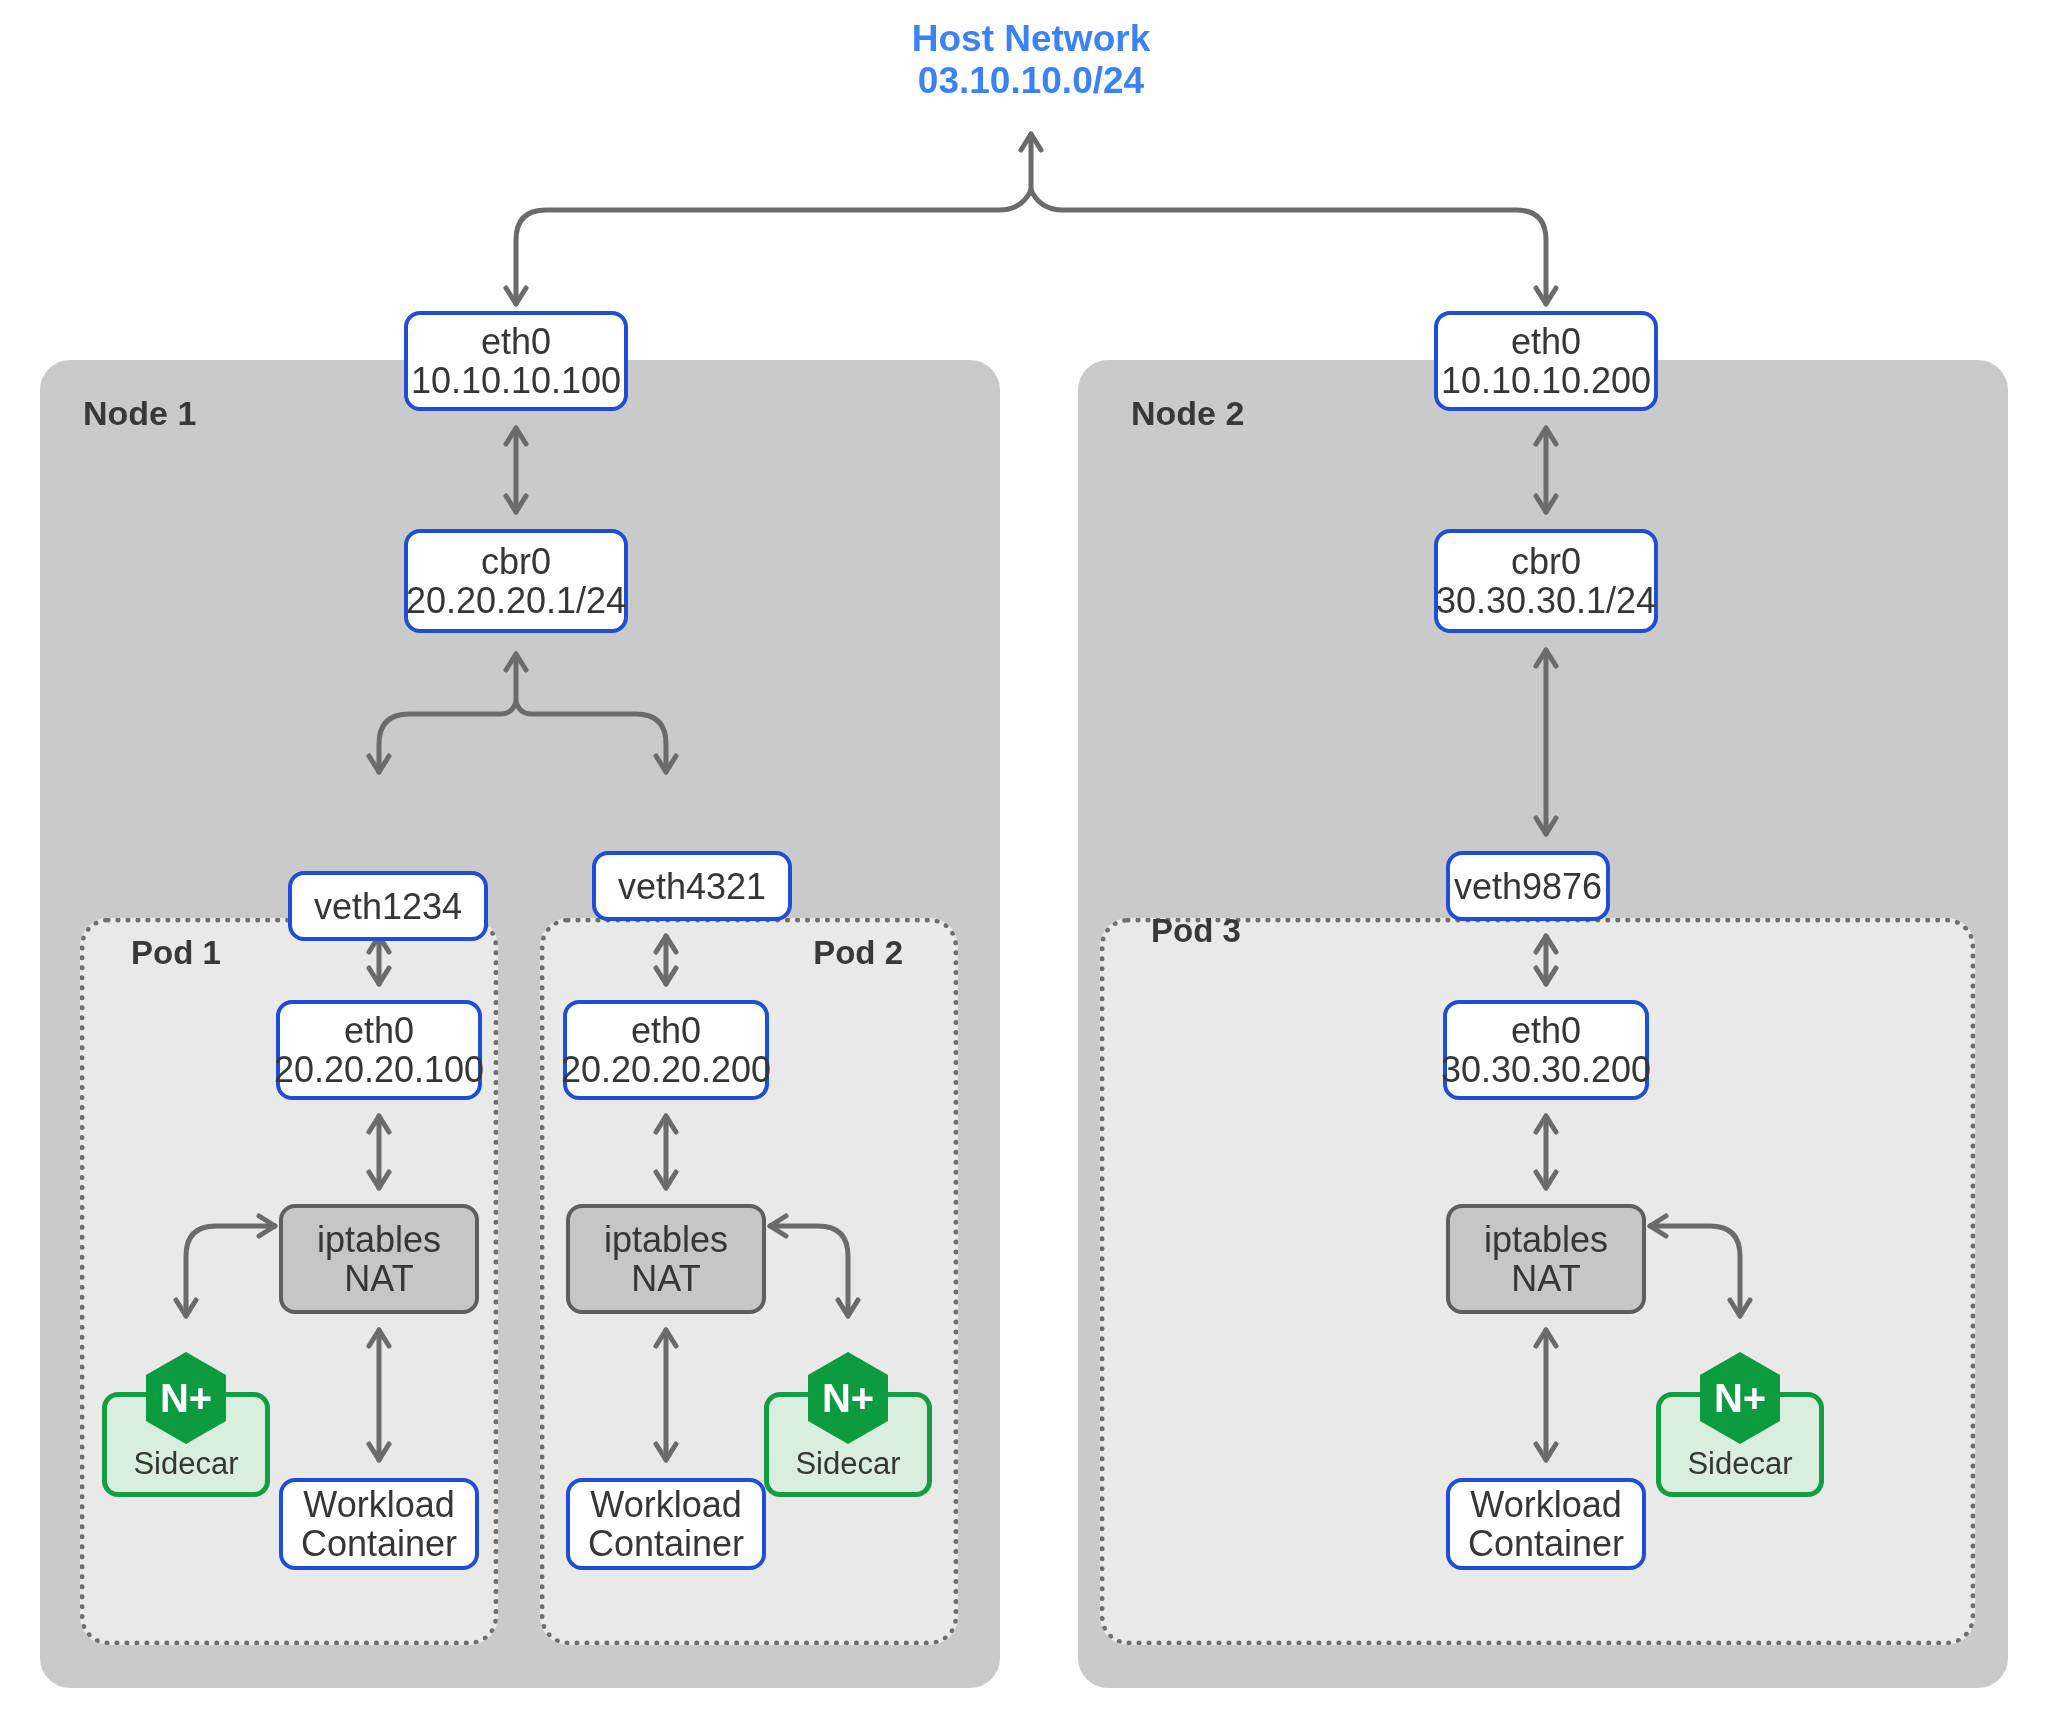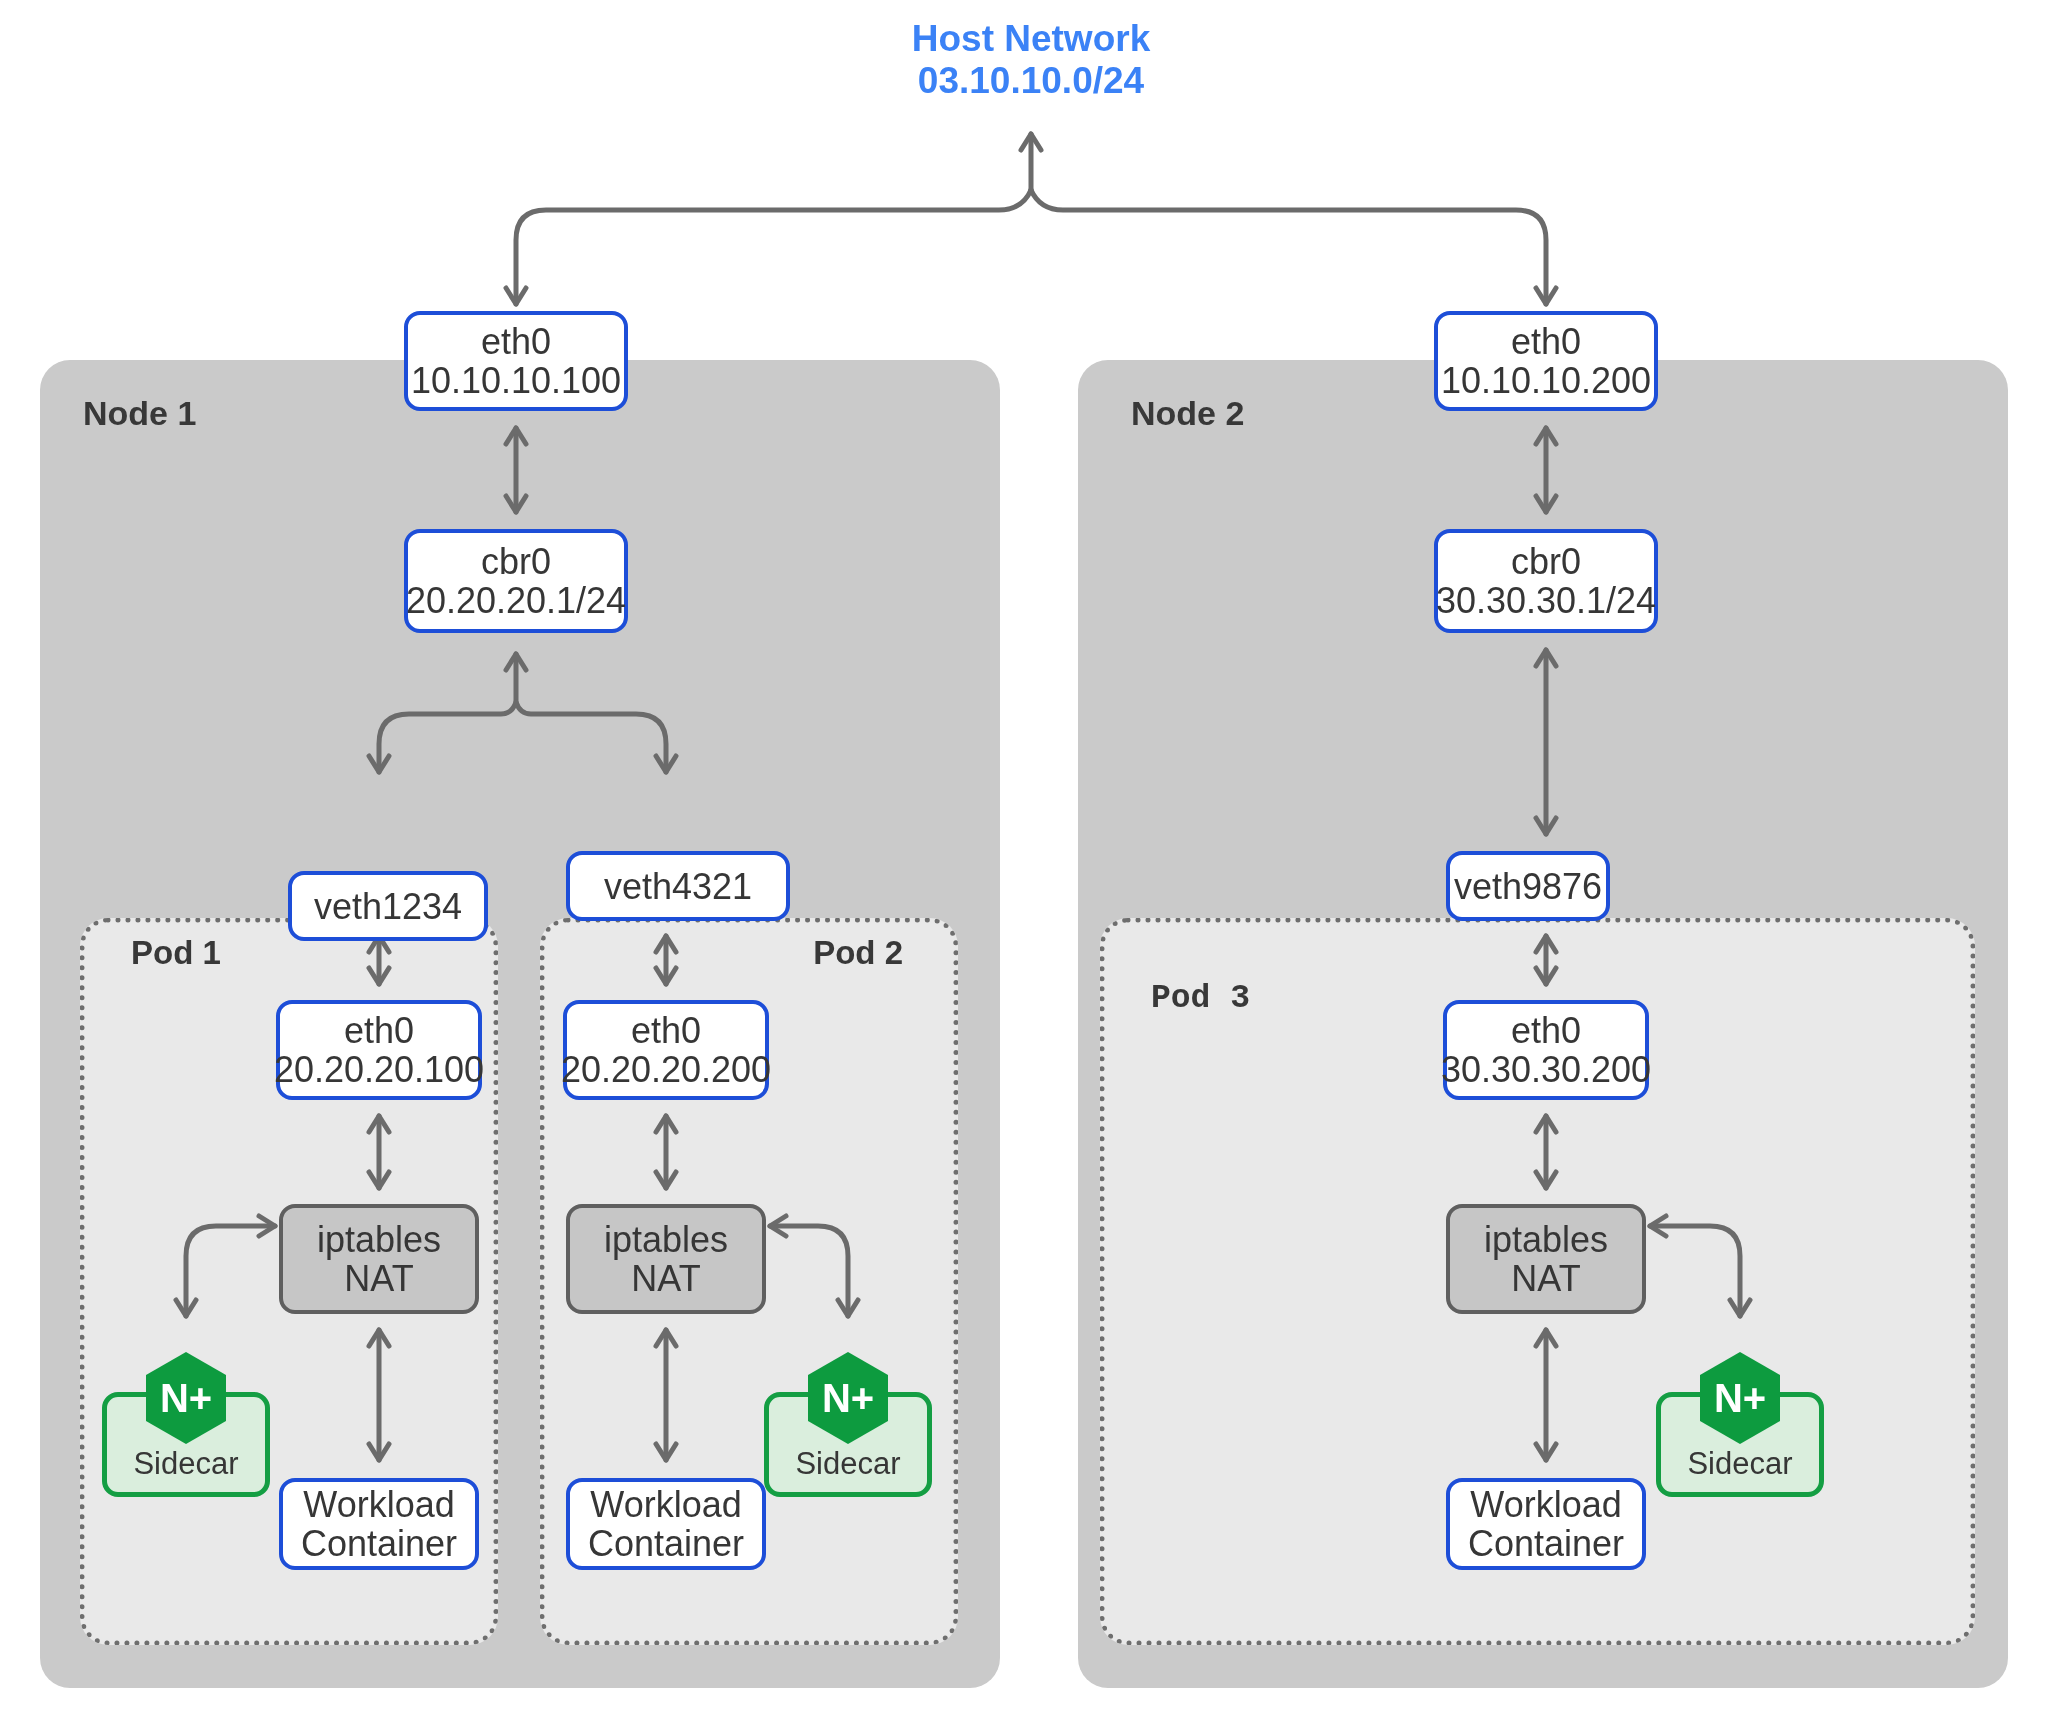--- a/index.html
+++ b/index.html
@@ -144,34 +144,34 @@
 
   <div class="title">
     <div>Host Network</div>
     <div>03.10.10.0/24</div>
   </div>
 
   <div class="zone-label" style="left:83px; top:394px;">Node 1</div>
   <div class="zone-label" style="left:1131px; top:394px;">Node 2</div>
   <div class="zone-label pod-label" style="left:131px; top:934px;">Pod 1</div>
   <div class="zone-label pod-label" style="left:753px; top:934px; width:150px; text-align:right;">Pod 2</div>
-  <div class="zone-label pod-label" style="left:1151px; top:980px;font-family:Liberation Mono, monospace;">Pod 3</div>
+  <div class="zone-label pod-label" style="left:1151px; top:912px;">Pod 3</div>
 
   <div class="box" style="left:404px; top:311px; width:224px; height:100px;">
     <div>eth0</div>
     <div>10.10.10.100</div>
   </div>
   <div class="box" style="left:404px; top:529px; width:224px; height:104px;">
     <div>cbr0</div>
     <div>20.20.20.1/24</div>
   </div>
   <div class="box" style="left:288px; top:851px; width:200px; height:70px;margin-top:20px;">
     <div>veth1234</div>
   </div>
-  <div class="box" style="left:566px; top:851px; width:224px; height:70px;text-align:center;">
+  <div class="box" style="left:592px; top:851px; width:200px; height:70px;text-align:center;">
     <div>veth4321</div>
   </div>
 
   <div class="box" style="left:1434px; top:311px; width:224px; height:100px;">
     <div>eth0</div>
     <div>10.10.10.200</div>
   </div>
   <div class="box" style="left:1434px; top:529px; width:224px; height:104px;">
     <div>cbr0</div>
     <div>30.30.30.1/24</div>

